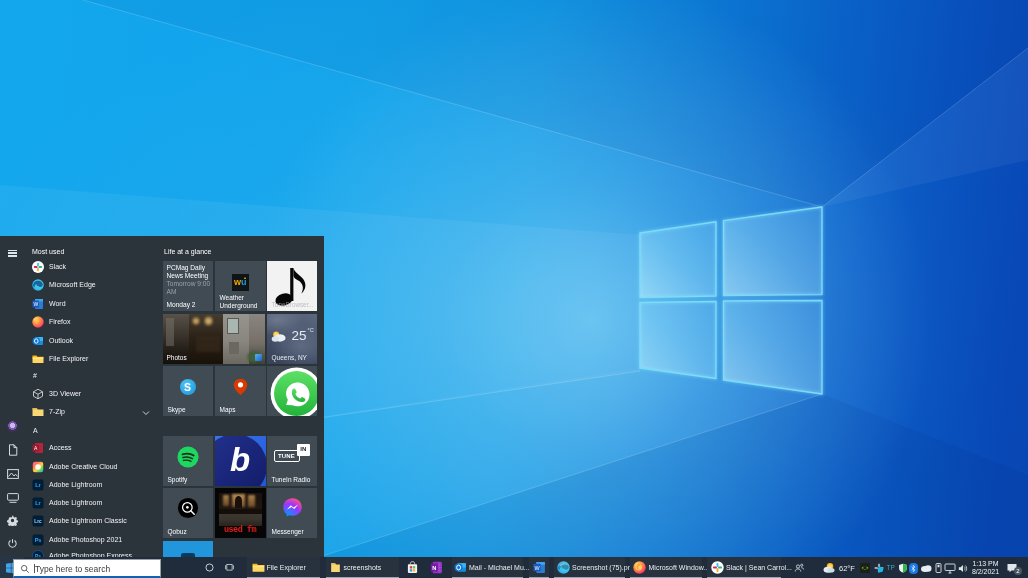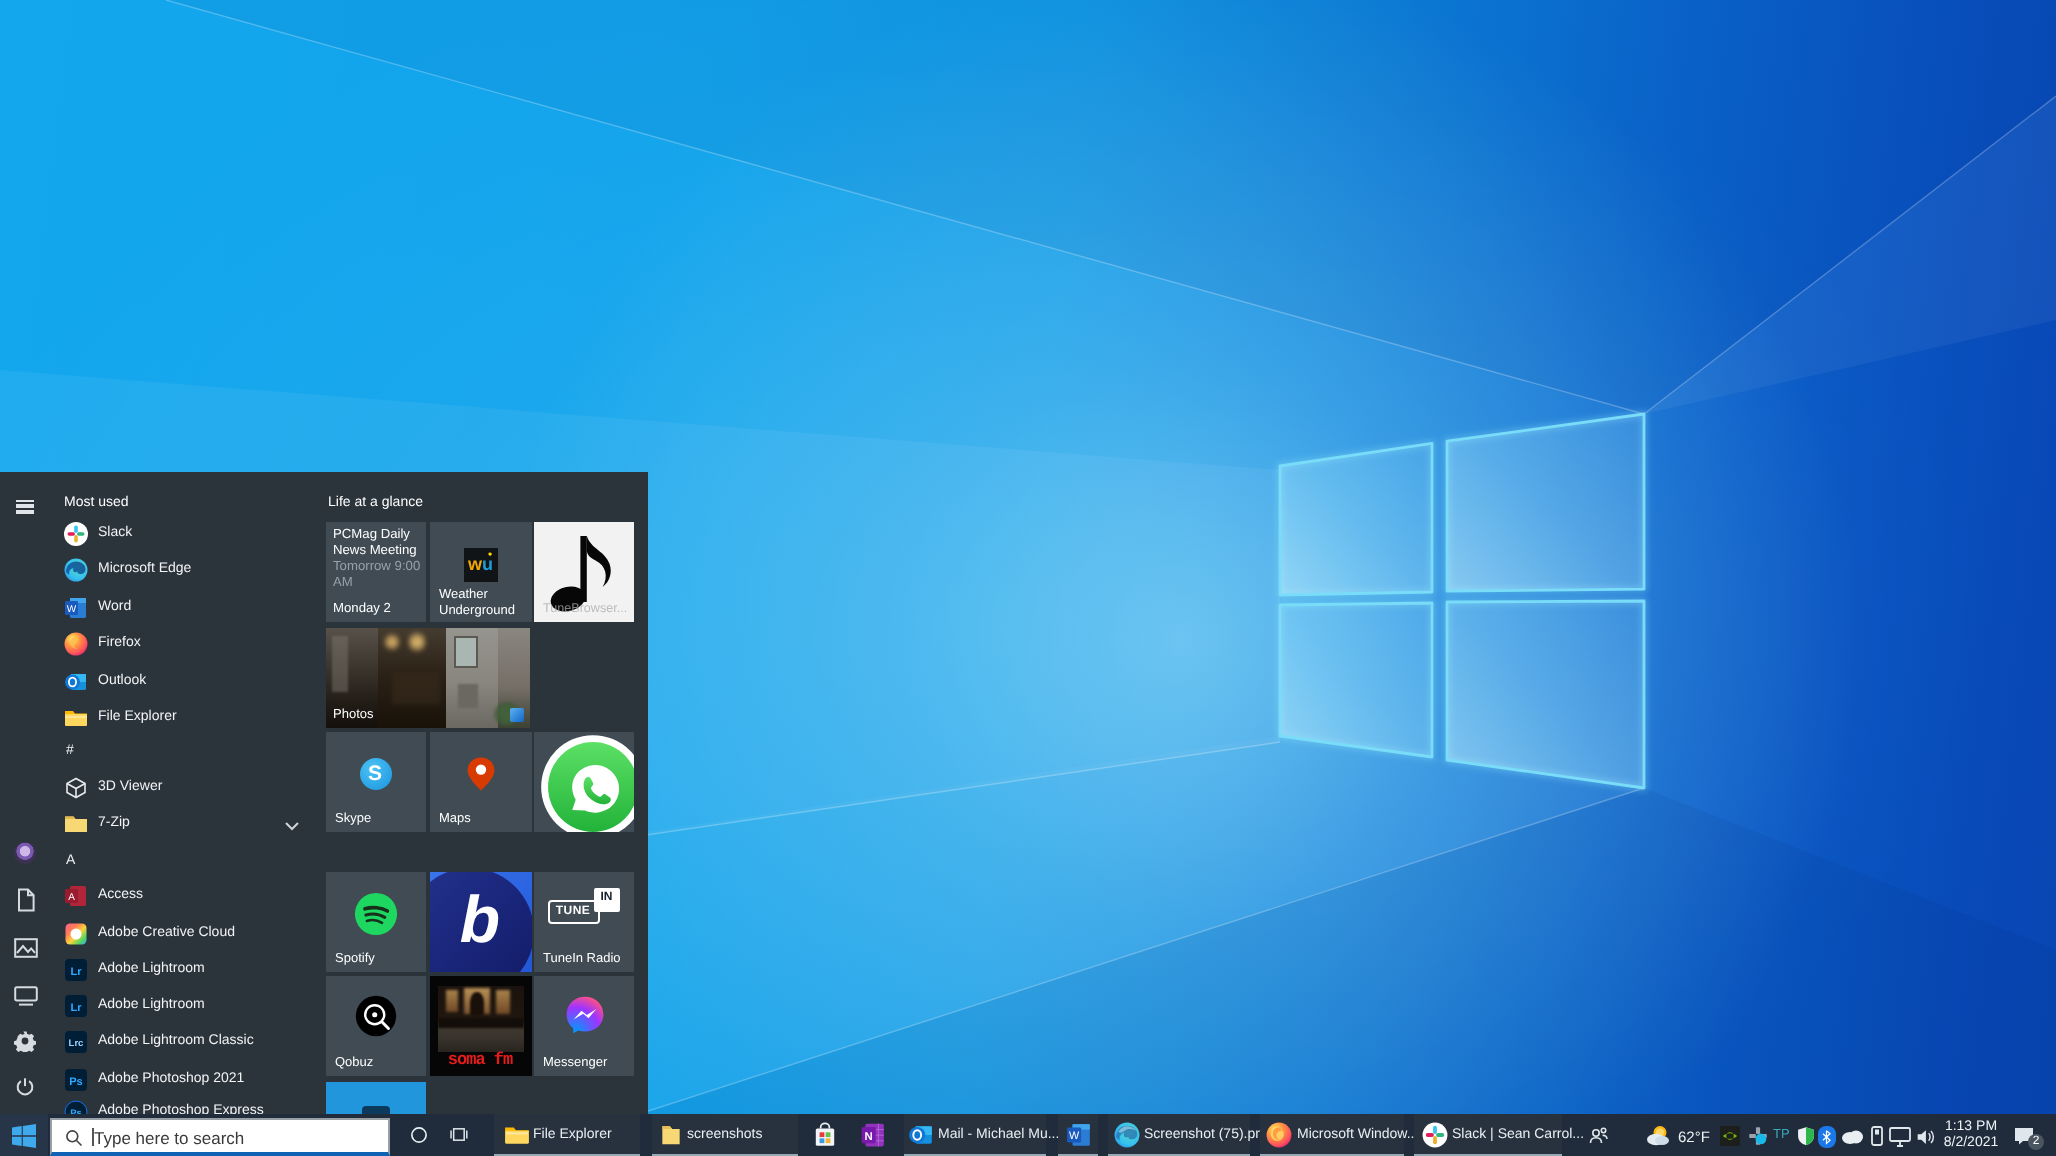--- a/index.html
+++ b/index.html
@@ -266,20 +266,31 @@
       <div class="abs" style="left:41px;top:1px;width:9px;height:12px;background:radial-gradient(circle,#d0ac66 0 25%,rgba(122,90,46,0) 75%);border-radius:40%;filter:blur(1px)"></div>
       <div class="abs" style="left:33px;top:22px;width:24px;height:16px;background:#34281a;opacity:.75;filter:blur(1px)"></div>
       <div class="abs" style="left:60px;top:0;width:26px;height:50px;background:linear-gradient(180deg,#96948e 0%,#88867e 55%,#6a6860 100%)"></div>
       <div class="abs" style="left:64px;top:4px;width:12px;height:16px;background:#aab6b2;border:1px solid #5a5a52"></div>
       <div class="abs" style="left:66px;top:28px;width:10px;height:12px;background:#6a6860;filter:blur(.5px)"></div>
       <div class="abs" style="left:86px;top:0;width:16px;height:50px;background:linear-gradient(180deg,#8a8680 0%,#746e66 60%,#3c4234 100%)"></div>
       <div class="abs" style="left:84px;top:37px;width:13px;height:12px;background:radial-gradient(circle,#42603a 0 40%,rgba(46,74,34,0.35) 80%);border-radius:50%;filter:blur(.8px)"></div>
       <div class="cap" style="left:4px;bottom:3px">Photos</div>
       <div class="abs" style="right:3px;bottom:3px;width:7px;height:7px;background:linear-gradient(135deg,#5ab4f0,#1464c8);border-radius:1px"></div>
     </div>
+    <div class="tile" style="left:266.5px;top:77.5px;width:50px;height:50px;background:radial-gradient(ellipse 30px 22px at 34px 32px, rgba(120,132,155,.5) 0%, rgba(120,132,155,0) 100%),radial-gradient(ellipse 26px 16px at 10px 6px, rgba(145,155,175,.45) 0%, rgba(145,155,175,0) 100%),linear-gradient(200deg,#5c687f 0%,#4a566d 40%,#3e4a61 75%,#384157 100%)">
+      <svg class="abs" style="left:4px;top:16px" width="16" height="13" viewBox="0 0 18 14">
+        <circle cx="5.8" cy="4.8" r="3.4" fill="#f5c132"></circle>
+        <circle cx="5.8" cy="4.8" r="2.2" fill="#fbd96a"></circle>
+        <ellipse cx="10" cy="8.6" rx="6.4" ry="4.2" fill="#e9f0f5"></ellipse>
+        <ellipse cx="4.8" cy="9.8" rx="4" ry="3" fill="#dbe5ee"></ellipse>
+      </svg>
+      <div class="abs" style="left:25px;top:14.5px;font-size:13.5px;font-weight:300;color:#e8ecf2">25</div>
+      <div class="abs" style="left:41px;top:13px;font-size:5.5px;color:#dfe6ee">°C</div>
+      <div class="cap" style="color:#e8ecf2">Queens, NY</div>
+    </div>
     <div class="tile" style="left:162.5px;top:130px;width:50px;height:50px">
       <div class="abs" style="left:17px;top:13px;width:16px;height:16px;border-radius:50%;background:radial-gradient(circle at 38% 32%,#4cc3f5,#1a93dd);"></div>
       <div class="abs" style="left:17px;top:13px;width:16px;height:16px;text-align:center;font-size:10.5px;font-weight:bold;color:#fff;line-height:16px">S</div>
       <div class="cap">Skype</div>
     </div>
     <div class="tile" style="left:214.5px;top:130px;width:51px;height:50px">
       <svg class="abs" style="left:18px;top:12px" width="15" height="18" viewBox="0 0 15 18">
         <path d="M7.5 .8 C11.4 .8 14.2 3.6 14.2 7.2 C14.2 10 11.5 13.5 7.5 17.2 C3.5 13.5 .8 10 .8 7.2 C.8 3.6 3.6 .8 7.5 .8 Z" fill="#d83b01"></path>
         <circle cx="7.5" cy="6.8" r="2.6" fill="#fff"></circle>
       </svg>
@@ -328,21 +339,21 @@
       </svg>
       <div class="cap">Qobuz</div>
     </div>
     <div class="tile" style="left:214.5px;top:251.8px;width:51px;height:50px;background:#060606">
       <div class="abs" style="left:4px;top:5px;width:43px;height:33px;background:linear-gradient(180deg,#1a120e 0%,#20170f 50%,#3e3830 60%,#38332c 80%,#28241e 100%)"></div>
       <div class="abs" style="left:8px;top:7px;width:6px;height:11px;background:linear-gradient(180deg,#a8824a,#6e4826);filter:blur(.8px)"></div>
       <div class="abs" style="left:17px;top:6px;width:13px;height:13px;background:linear-gradient(180deg,#b89055,#7a5230);filter:blur(.8px)"></div>
       <div class="abs" style="left:33px;top:7px;width:7px;height:12px;background:linear-gradient(180deg,#a8824a,#6e4826);filter:blur(.8px)"></div>
       <div class="abs" style="left:20px;top:8px;width:7px;height:12px;background:#1a100a;border-radius:45% 45% 0 0;filter:blur(.6px)"></div>
       <div class="abs" style="left:4px;top:21px;width:43px;height:5px;background:#140e0a;filter:blur(.4px)"></div>
-      <div class="abs" style="left:0;bottom:2.5px;width:51px;text-align:center;font-size:8.5px;font-weight:bold;color:#e51c1c;font-family:'Liberation Mono',monospace;letter-spacing:-0.5px">soma fm</div>
+      <div class="abs" style="left:0;bottom:2.5px;width:51px;text-align:center;font-size:8.5px;font-weight:bold;color:#e51c1c;font-family:'Liberation Mono',monospace;letter-spacing:-0.5px">used fm</div>
     </div>
     <div class="tile" style="left:266.5px;top:251.8px;width:50px;height:50px">
       <svg class="abs" style="left:15px;top:9px" width="21" height="21" viewBox="0 0 24 24">
         <defs>
           <radialGradient id="msg" cx="0.25" cy="0.95" r="1.2">
             <stop offset="0" stop-color="#0099ff"></stop>
             <stop offset="0.55" stop-color="#a033ff"></stop>
             <stop offset="0.85" stop-color="#ff5280"></stop>
             <stop offset="1" stop-color="#ff7061"></stop>
           </radialGradient>
@@ -361,21 +372,21 @@
     <div class="abs" style="left:6.0px;top:4.5px;width:12px;height:12px">
       <svg width="100%" height="100%" viewBox="0 0 24 24">
         <g fill="#3fa9ee">
           <polygon points="0,3.4 9.7,2.1 9.7,11.3 0,11.3"></polygon>
           <polygon points="10.8,1.9 24,0.1 24,11.3 10.8,11.3"></polygon>
           <polygon points="0,12.7 9.7,12.7 9.7,21.9 0,20.6"></polygon>
           <polygon points="10.8,12.7 24,12.7 24,23.9 10.8,22.1"></polygon>
         </g>
       </svg>
     </div>
-    <div class="abs" style="left:25px;top:1.5px;width:170px;height:19.5px;background:#fff;border:1px solid #98a0a6;border-bottom:2px solid #0f62b4">
+    <div class="abs" style="left:13px;top:1.5px;width:148px;height:19.5px;background:#fff;border:1px solid #98a0a6;border-bottom:2px solid #0f62b4">
       <svg class="abs" style="left:6px;top:4px" width="10" height="10" viewBox="0 0 24 24">
         <circle cx="10" cy="10" r="6.5" fill="none" stroke="#444" stroke-width="2"></circle>
         <path d="M15 15 L21 21" stroke="#444" stroke-width="2"></path>
       </svg>
       <div class="abs" style="left:19.5px;top:4.5px;width:1px;height:9px;background:#555"></div>
       <div class="abs" style="left:21px;top:4.5px;font-size:8.5px;color:#3a3a3a;white-space:nowrap">Type here to search</div>
     </div>
     <div class="abs" style="left:205.0px;top:6.0px;width:9px;height:9px">
       <svg width="100%" height="100%" viewBox="0 0 24 24">
         <circle cx="12" cy="12" r="9.5" fill="none" stroke="#e8f0f4" stroke-width="2.2"></circle>

